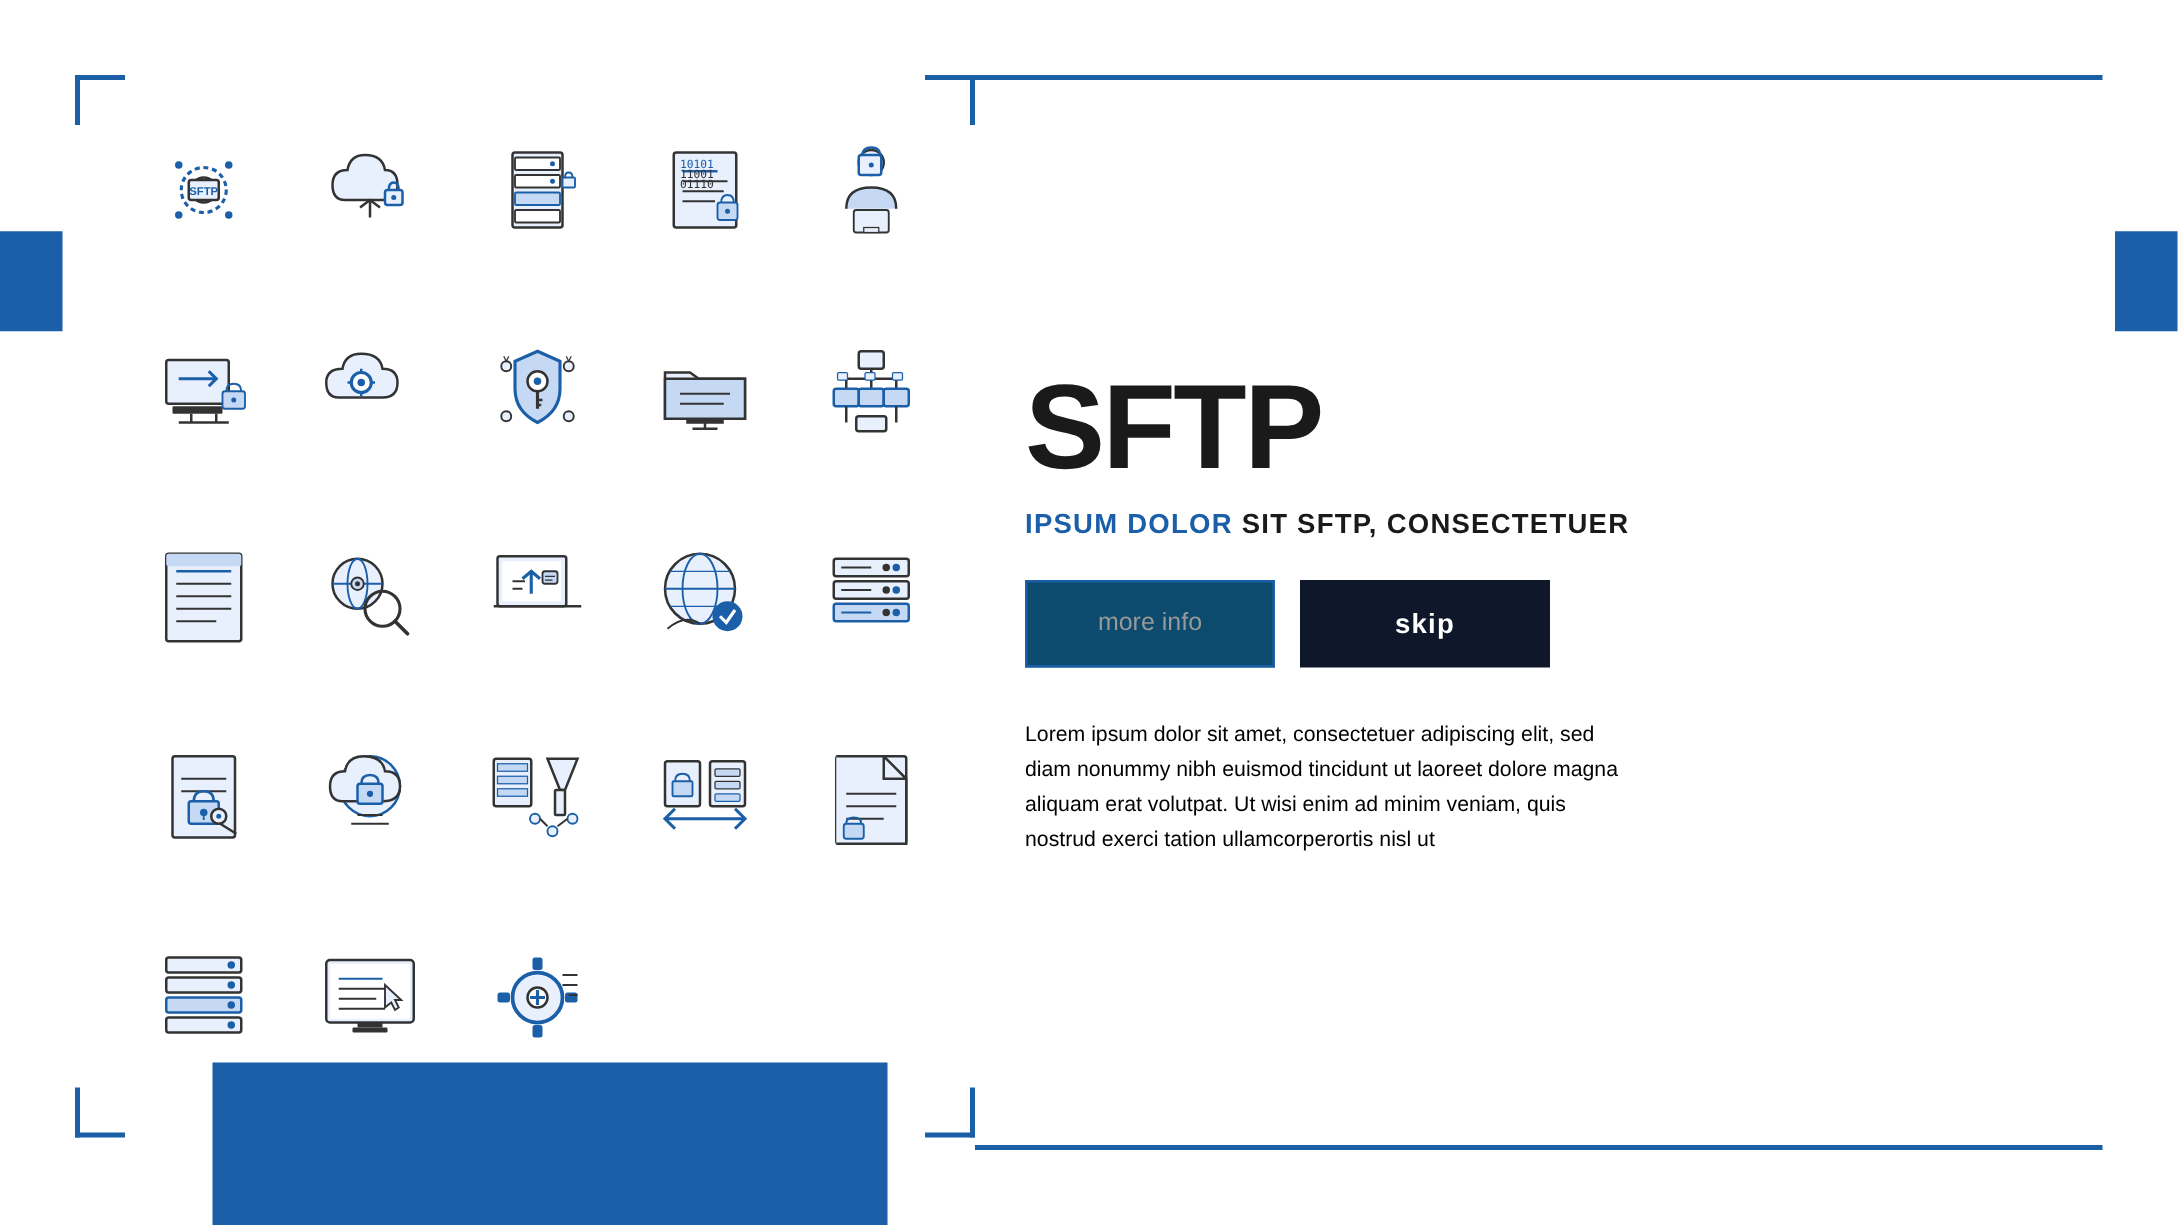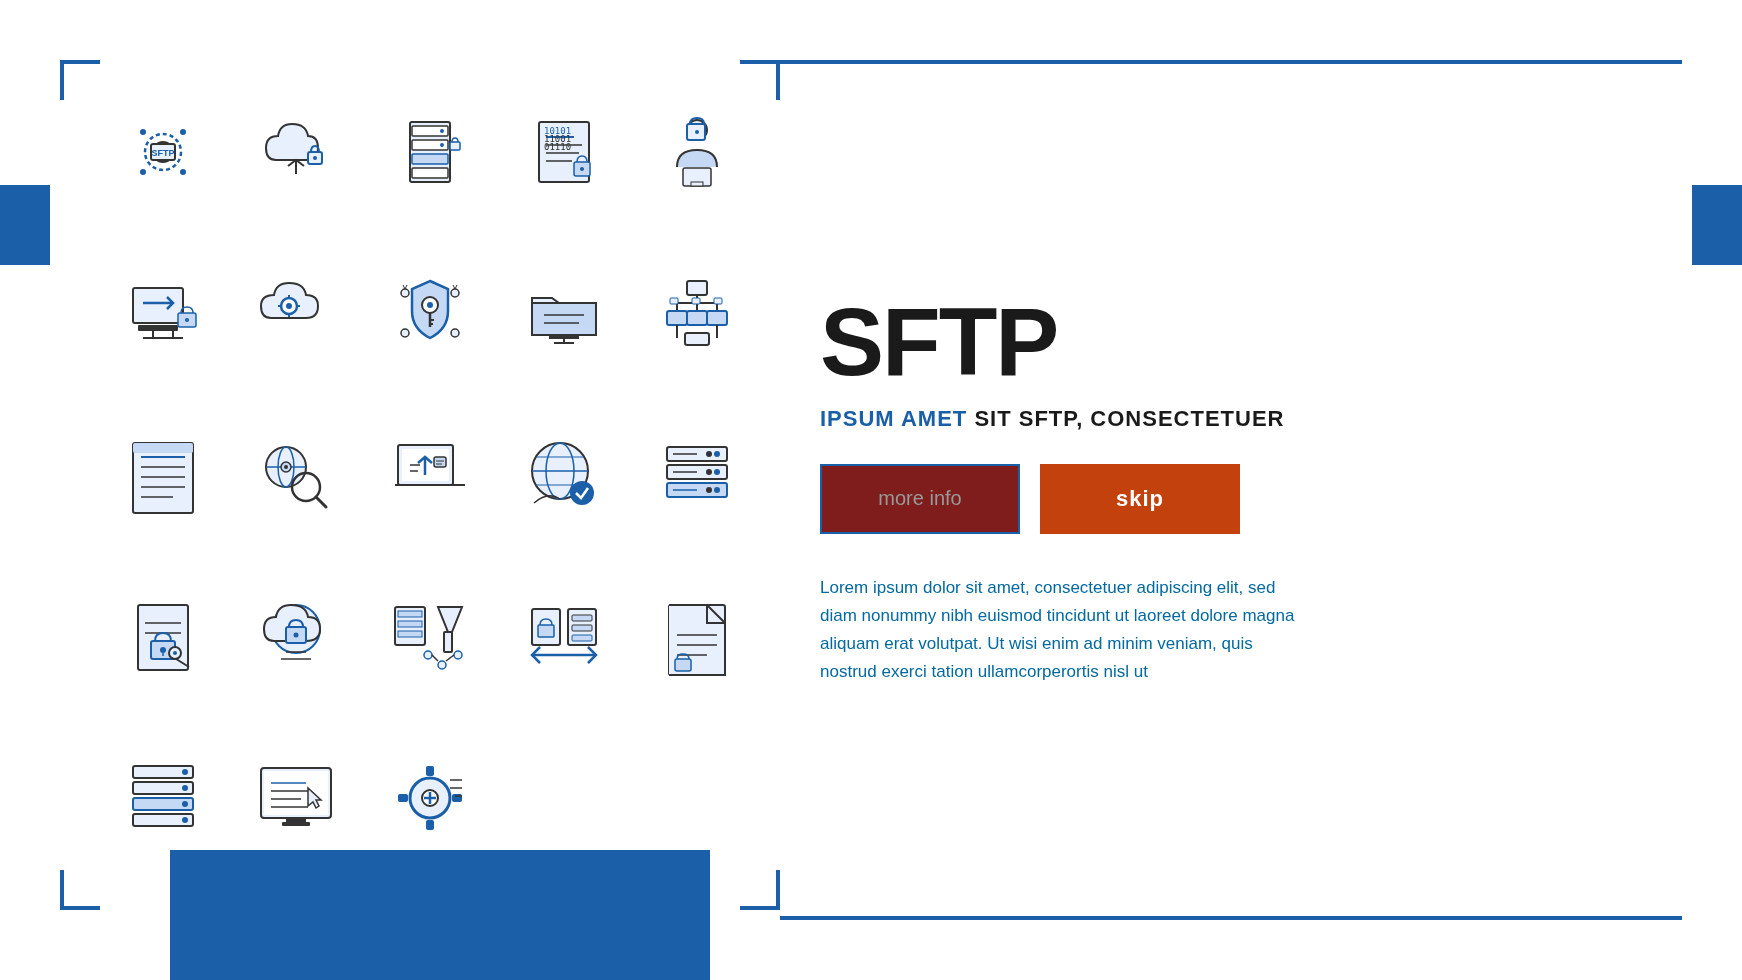--- a/index.html
+++ b/index.html
@@ -160,47 +160,47 @@
     .buttons-row {
       display: flex;
       gap: 20px;
       margin-bottom: 40px;
     }
 
     .btn-more-info {
       flex: 0 0 200px;
       height: 70px;
       border: 2px solid #1a5fa8;
-      background: #7f1d1d;
+      background: #0c4a6e;
       color: #999;
       font-size: 20px;
       cursor: pointer;
       display: flex;
       align-items: center;
       justify-content: center;
     }
 
     .btn-skip {
       flex: 0 0 200px;
       height: 70px;
       border: none;
-      background: #c2410c;
+      background: #0f172a;
       color: #ffffff;
       font-size: 22px;
       font-weight: 600;
       cursor: pointer;
       display: flex;
       align-items: center;
       justify-content: center;
       letter-spacing: 1px;
     }
 
     .description-text {
       font-size: 17px;
-      color: #0369a1;
+      color: #000000;
       line-height: 1.65;
       max-width: 480px;
     }
   </style>
 </head>
 <body>
 
 <div class="blue-left"></div>
 <div class="blue-right"></div>
 <div class="blue-bottom"></div>
@@ -580,21 +580,21 @@
     </div>
   </div>
 
   <div class="content-panel">
     <div class="content-line-top"></div>
     <div class="content-line-bottom"></div>
 
     <h1 class="sftp-title">SFTP</h1>
 
     <p class="subtitle">
-      <span class="highlight">IPSUM AMET</span>
+      <span class="highlight">IPSUM DOLOR</span>
       <span class="normal"> </span>
       <span class="normal">SIT SFTP, CONSECTETUER</span>
     </p>
 
     <div class="buttons-row">
       <button class="btn-more-info">more info</button>
       <button class="btn-skip">skip</button>
     </div>
 
     <p class="description-text">Lorem ipsum dolor sit amet, consectetuer adipiscing elit, sed diam nonummy nibh euismod tincidunt ut laoreet dolore magna aliquam erat volutpat. Ut wisi enim ad minim veniam, quis nostrud exerci tation ullamcorperortis nisl ut</p>

